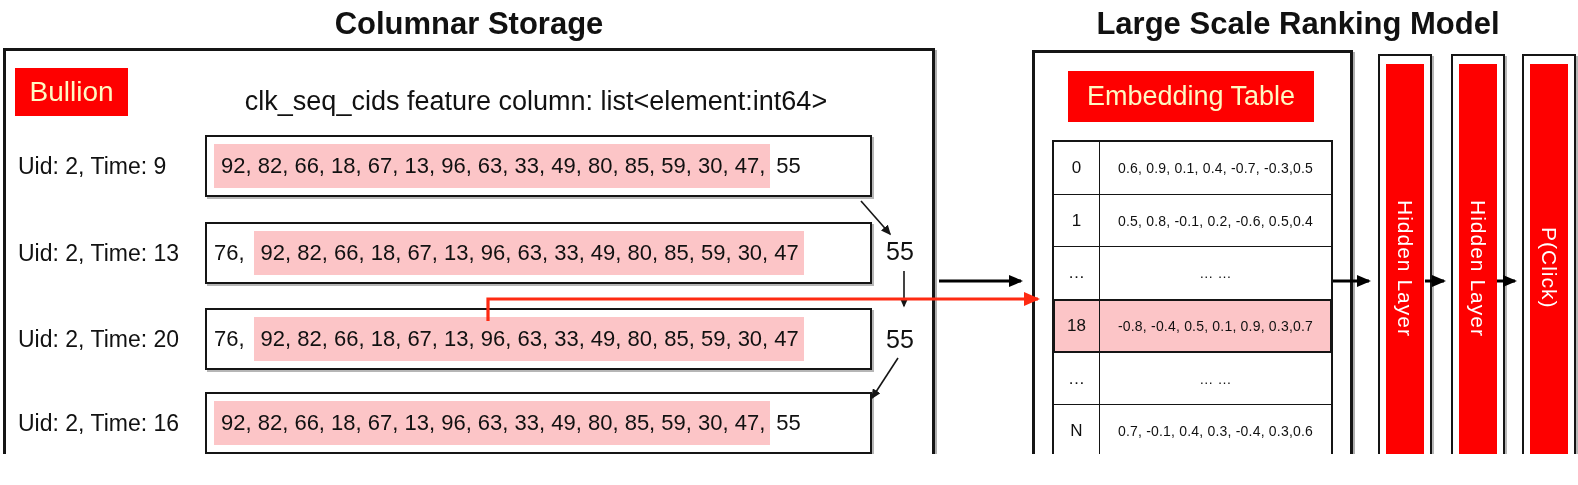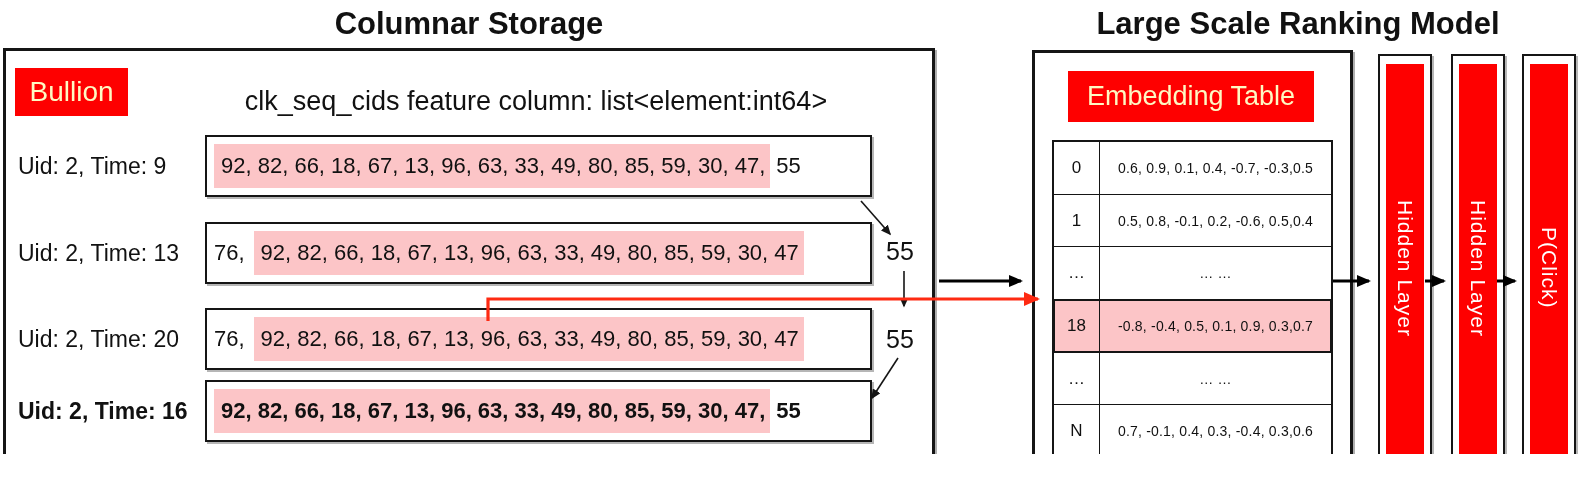--- a/index.html
+++ b/index.html
@@ -24,21 +24,21 @@
                   text-align:center;white-space:nowrap;}
 
   .row-label{position:absolute;left:18px;width:182px;height:62px;display:flex;
              align-items:center;font-size:23px;white-space:nowrap;}
   .rowbox{position:absolute;left:205px;width:667px;height:62px;border:2.5px solid #151515;
           background:#fff;display:flex;align-items:center;padding-left:7px;font-size:22px;
           white-space:nowrap;box-sizing:border-box;box-shadow:2px 2px 0 rgba(110,110,110,.5);}
   .hi{background:#fcc5c7;padding:9px 5px 9px 7px;}
   .pre{padding-right:9px;}
   .suf{padding-left:6px;}
-  .r1{top:135px;} .r2{top:222px;} .r3{top:308px;} .r4{top:380px;font-weight:bold;}
+  .r1{top:135px;} .r2{top:222px;} .r3{top:308px;} .r4{top:392px;}
 
   .spill{position:absolute;left:886px;width:44px;font-size:25px;}
   #spill-1{top:237px;} #spill-2{top:325px;}
 
   #etable{position:absolute;left:1052px;top:140px;width:281px;height:319px;border:2px solid #151515;
           display:flex;flex-direction:column;box-sizing:border-box;background:#fff;}
   .erow{flex:1;display:flex;border-top:1.5px solid #151515;min-height:0;}
   .erow:first-child{border-top:none;}
   .erow.hl{background:#fcc5c7;box-shadow:inset 0 0 0 1px #151515;}
   .eid{width:45px;border-right:1.5px solid #151515;display:flex;align-items:center;

